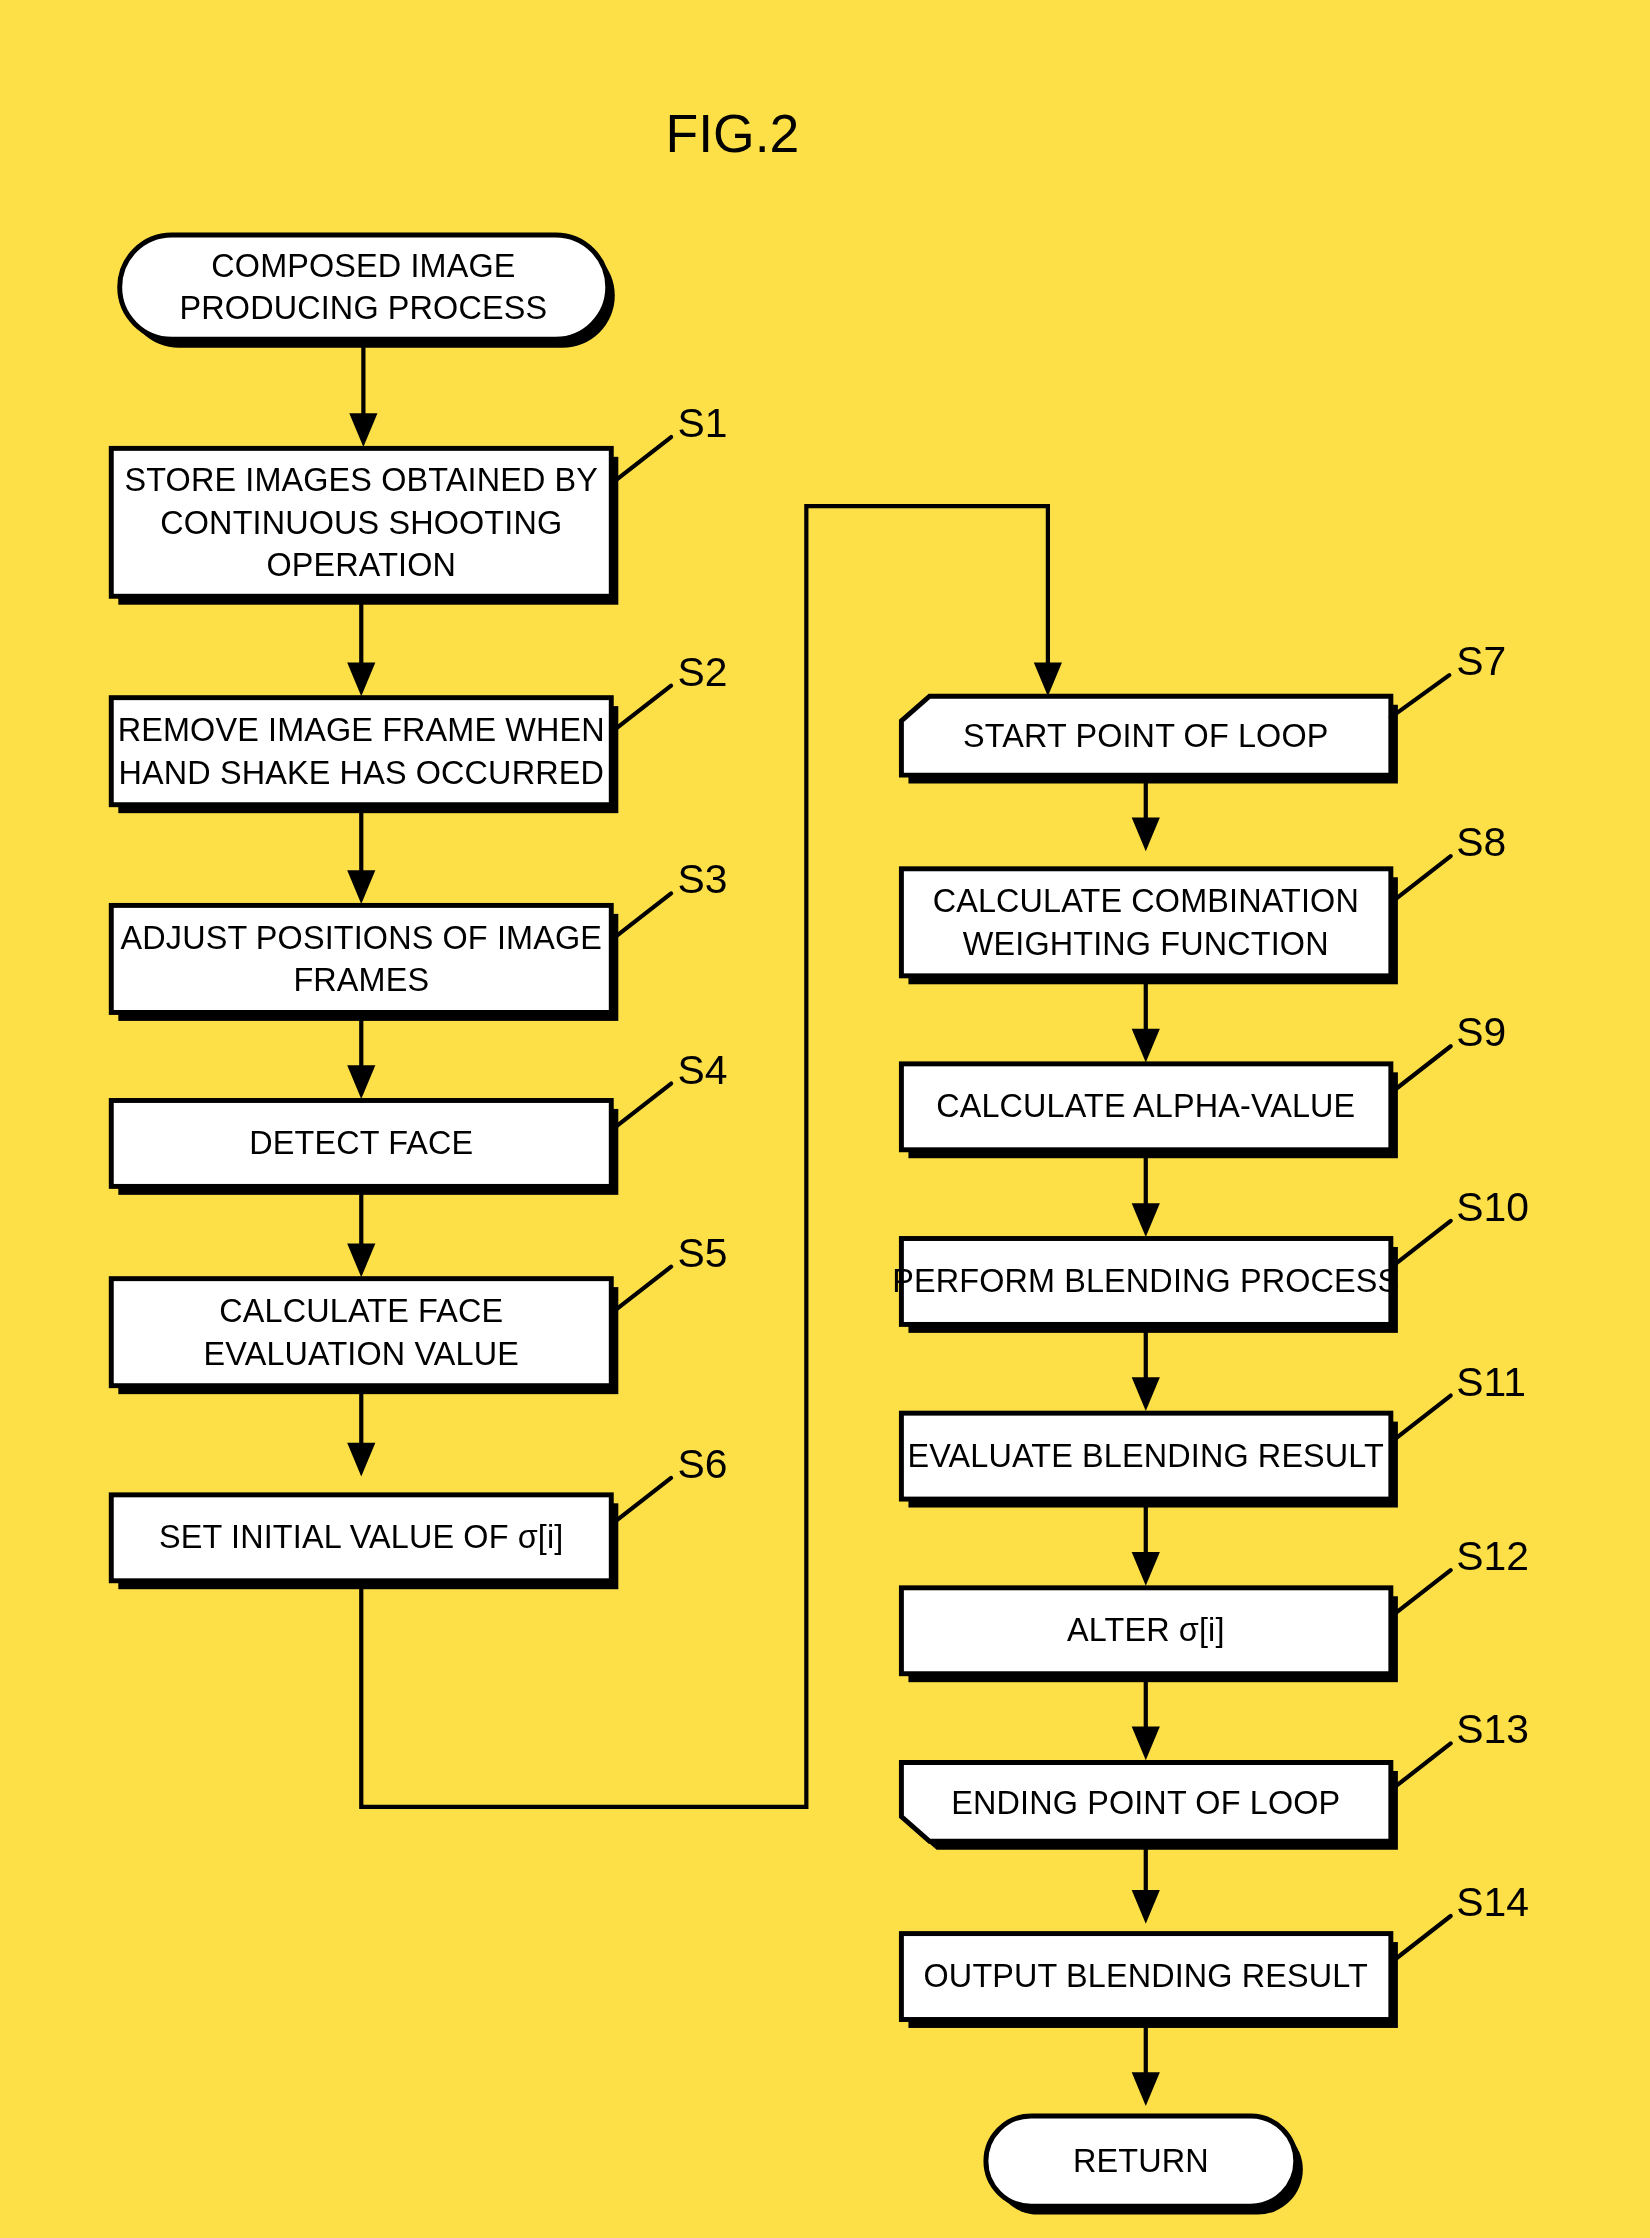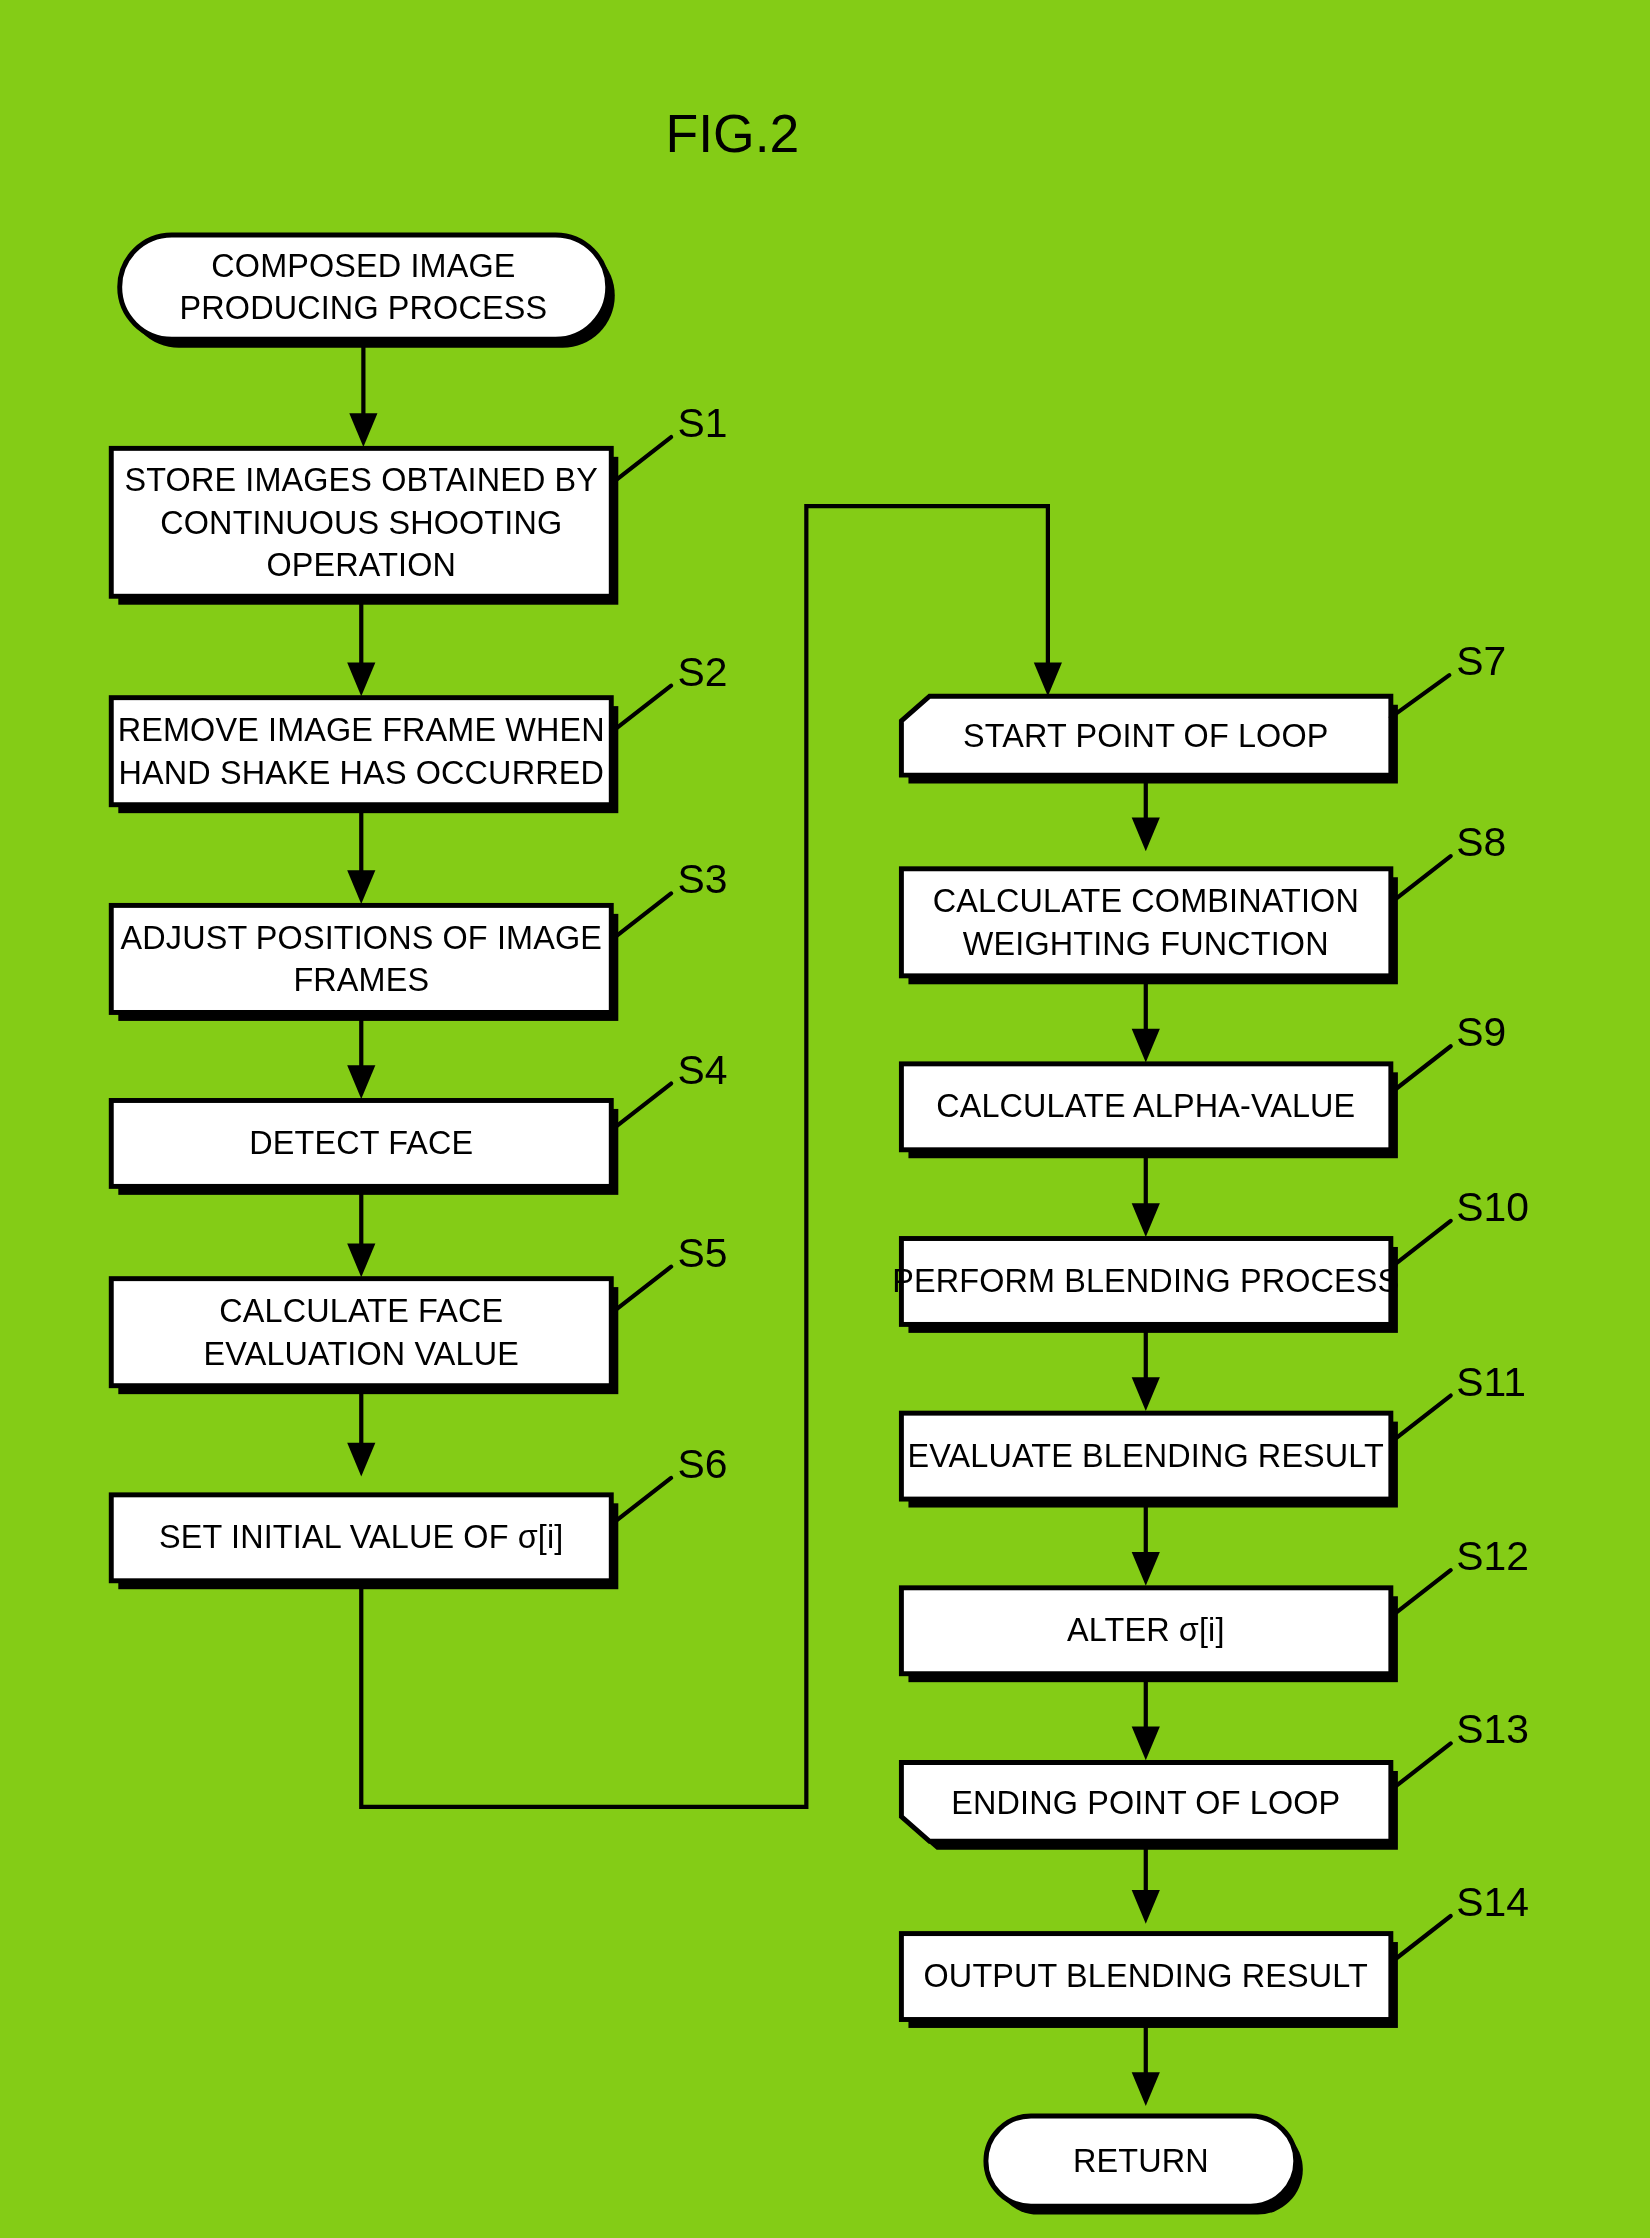--- a/index.html
+++ b/index.html
@@ -4,21 +4,21 @@
 <style>
   html, body {
     margin: 0;
     padding: 0;
     background: #ffffff;
   }
   #page {
     position: relative;
     width: 1650px;
     height: 2239px;
-    background: #84cc16;
+    background: #fde047;
     overflow: hidden;
     font-family: "Liberation Sans", sans-serif;
   }
   #fig-svg {
     position: absolute;
     top: 0;
     left: 0;
     width: 1650px;
     height: 2239px;
   }

